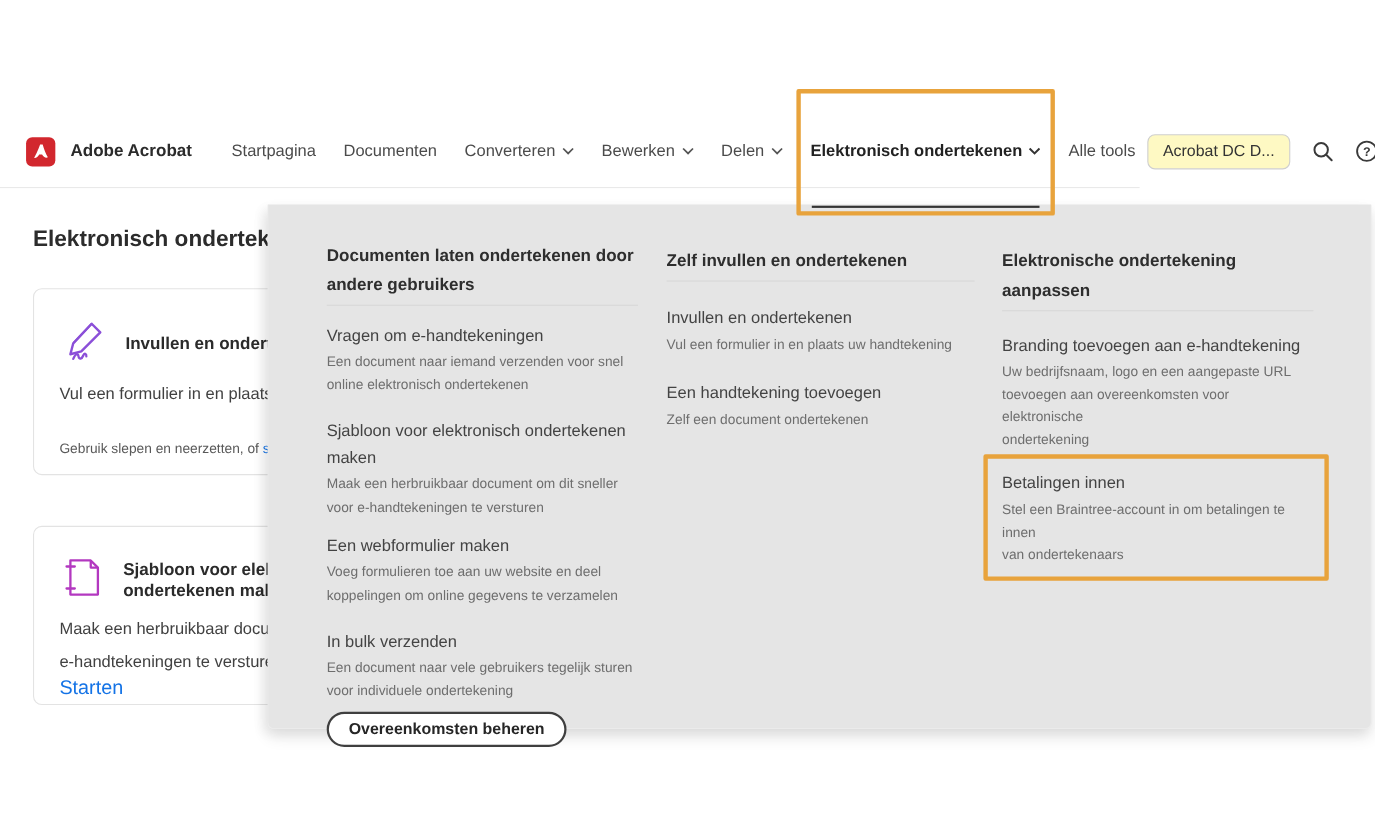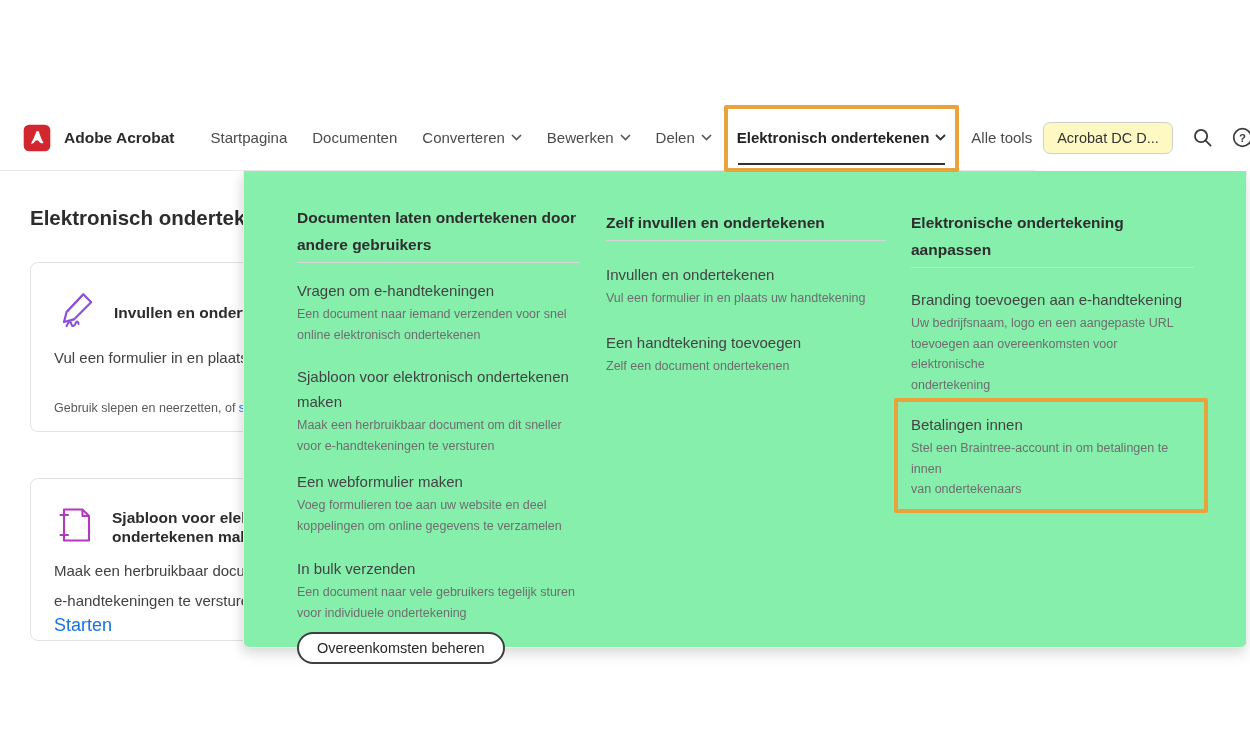--- a/index.html
+++ b/index.html
@@ -4,21 +4,21 @@
 <style>
   html,body{margin:0;padding:0;background:#ffffff;}
   .screen{position:relative;width:1250px;height:750px;background:#ffffff;overflow:hidden;
           font-family:"Liberation Sans",sans-serif;color:#2c2c2c;}
 
   
   .topbar{position:absolute;left:0;top:105px;width:1036px;height:65px;display:flex;
           align-items:center;border-bottom:1px solid #e9e9e9;background:#fff;z-index:30;}
   .brand-logo{margin-left:22px;flex:0 0 auto;display:flex;}
   .brand-name{margin-left:12px;font-weight:bold;font-size:15.5px;color:#2b2b2b;white-space:nowrap;}
-  .nav{display:flex;align-items:center;margin-left:36px;gap:25px;height:100%;}
+  .nav{display:flex;margin-left:36px;gap:25px;height:100%;}
   .navitem{position:relative;display:flex;align-items:center;font-size:15px;color:#4b4b4b;
            white-space:nowrap;cursor:pointer;}
   .navitem .chev{margin-left:6px;display:flex;}
   .navitem.active{font-weight:bold;color:#222;}
   .active-underline{position:absolute;left:1px;right:1px;bottom:-19px;height:2px;background:#333;}
   .hl-frame-nav{position:absolute;left:-13px;right:-13px;top:-24px;bottom:-26px;
                 border:4px solid #E8A33C;border-radius:2px;pointer-events:none;}
   .alle-tools{margin-left:25px;font-size:15px;color:#4b4b4b;white-space:nowrap;cursor:pointer;}
   .app-btn{margin-left:11px;border:1px solid #cfcfcf;border-radius:7px;background:#fef9c3;
            padding:7px 13px;font-size:14.5px;color:#333;white-space:nowrap;cursor:pointer;
@@ -36,38 +36,38 @@
   .card-title{font-size:15.5px;font-weight:bold;color:#2b2b2b;white-space:nowrap;line-height:19px;}
   .card-body{margin:12px 0 0 23px;font-size:15px;color:#414141;white-space:nowrap;}
   .card-hint{position:absolute;left:23px;top:138px;font-size:12.5px;color:#595959;white-space:nowrap;}
   .card-hint .lnk{color:#1473E6;}
   .card2 .card-body{margin-top:11px;}
   .card2 .body2{margin-top:13px;}
   .card-link{position:absolute;left:23px;top:136px;font-size:18px;color:#1473E6;
              white-space:nowrap;cursor:pointer;}
 
   
-  .dropdown{position:absolute;left:243px;top:171px;width:1004px;height:477px;background:#86efac;
+  .dropdown{position:absolute;left:243px;top:186px;width:1004px;height:477px;background:#e5e5e5;
             border:1px solid #ececec;border-top:none;border-radius:0 0 6px 6px;box-sizing:border-box;
             box-shadow:0 7px 14px rgba(0,0,0,0.10), -4px 4px 10px rgba(0,0,0,0.05);z-index:10;}
   .col{position:absolute;}
   .col1{left:53px;top:33px;width:283px;}
   .col2{left:362px;top:38px;width:280px;}
   .col3{left:667px;top:38px;width:283px;}
   .col-title{font-size:15.5px;font-weight:bold;color:#2e2e2e;line-height:27px;
              padding-bottom:4px;border-bottom:1px solid #d7d7d7;white-space:pre-line;}
   .menu-item{cursor:pointer;}
   .mi-label{font-size:15px;color:#434343;line-height:25px;white-space:pre-line;}
   .mi-desc{font-size:12.5px;color:#6e6e6e;line-height:20.5px;margin-top:1px;white-space:pre-line;}
   .col1 .mi1{margin-top:15px;} .col1 .mi2{margin-top:19px;} .col1 .mi3{margin-top:13px;}
   .col1 .mi4{margin-top:20px;}
   .col2 .mi1{margin-top:21px;} .col2 .mi2{margin-top:21px;}
   .col3 .mi1{margin-top:19px;} .col3 .mi2{margin-top:17px;position:relative;}
   .manage-btn{margin-top:9px;display:inline-block;border:2px solid #3f3f3f;border-radius:17px;
-              padding:6px 18px;font-size:14.5px;font-weight:normal;color:#262626;background:#fff;
+              padding:6px 18px;font-size:14.5px;font-weight:bold;color:#262626;background:#fff;
               cursor:pointer;font-family:"Liberation Sans",sans-serif;}
   .hl-frame-item{position:absolute;left:-17px;right:-14px;top:-14px;bottom:-13px;
                  border:4px solid #E8A33C;border-radius:2px;pointer-events:none;}
 </style>
 </head>
 <body>
 
 <div class="screen">
 
   <div class="topbar">

